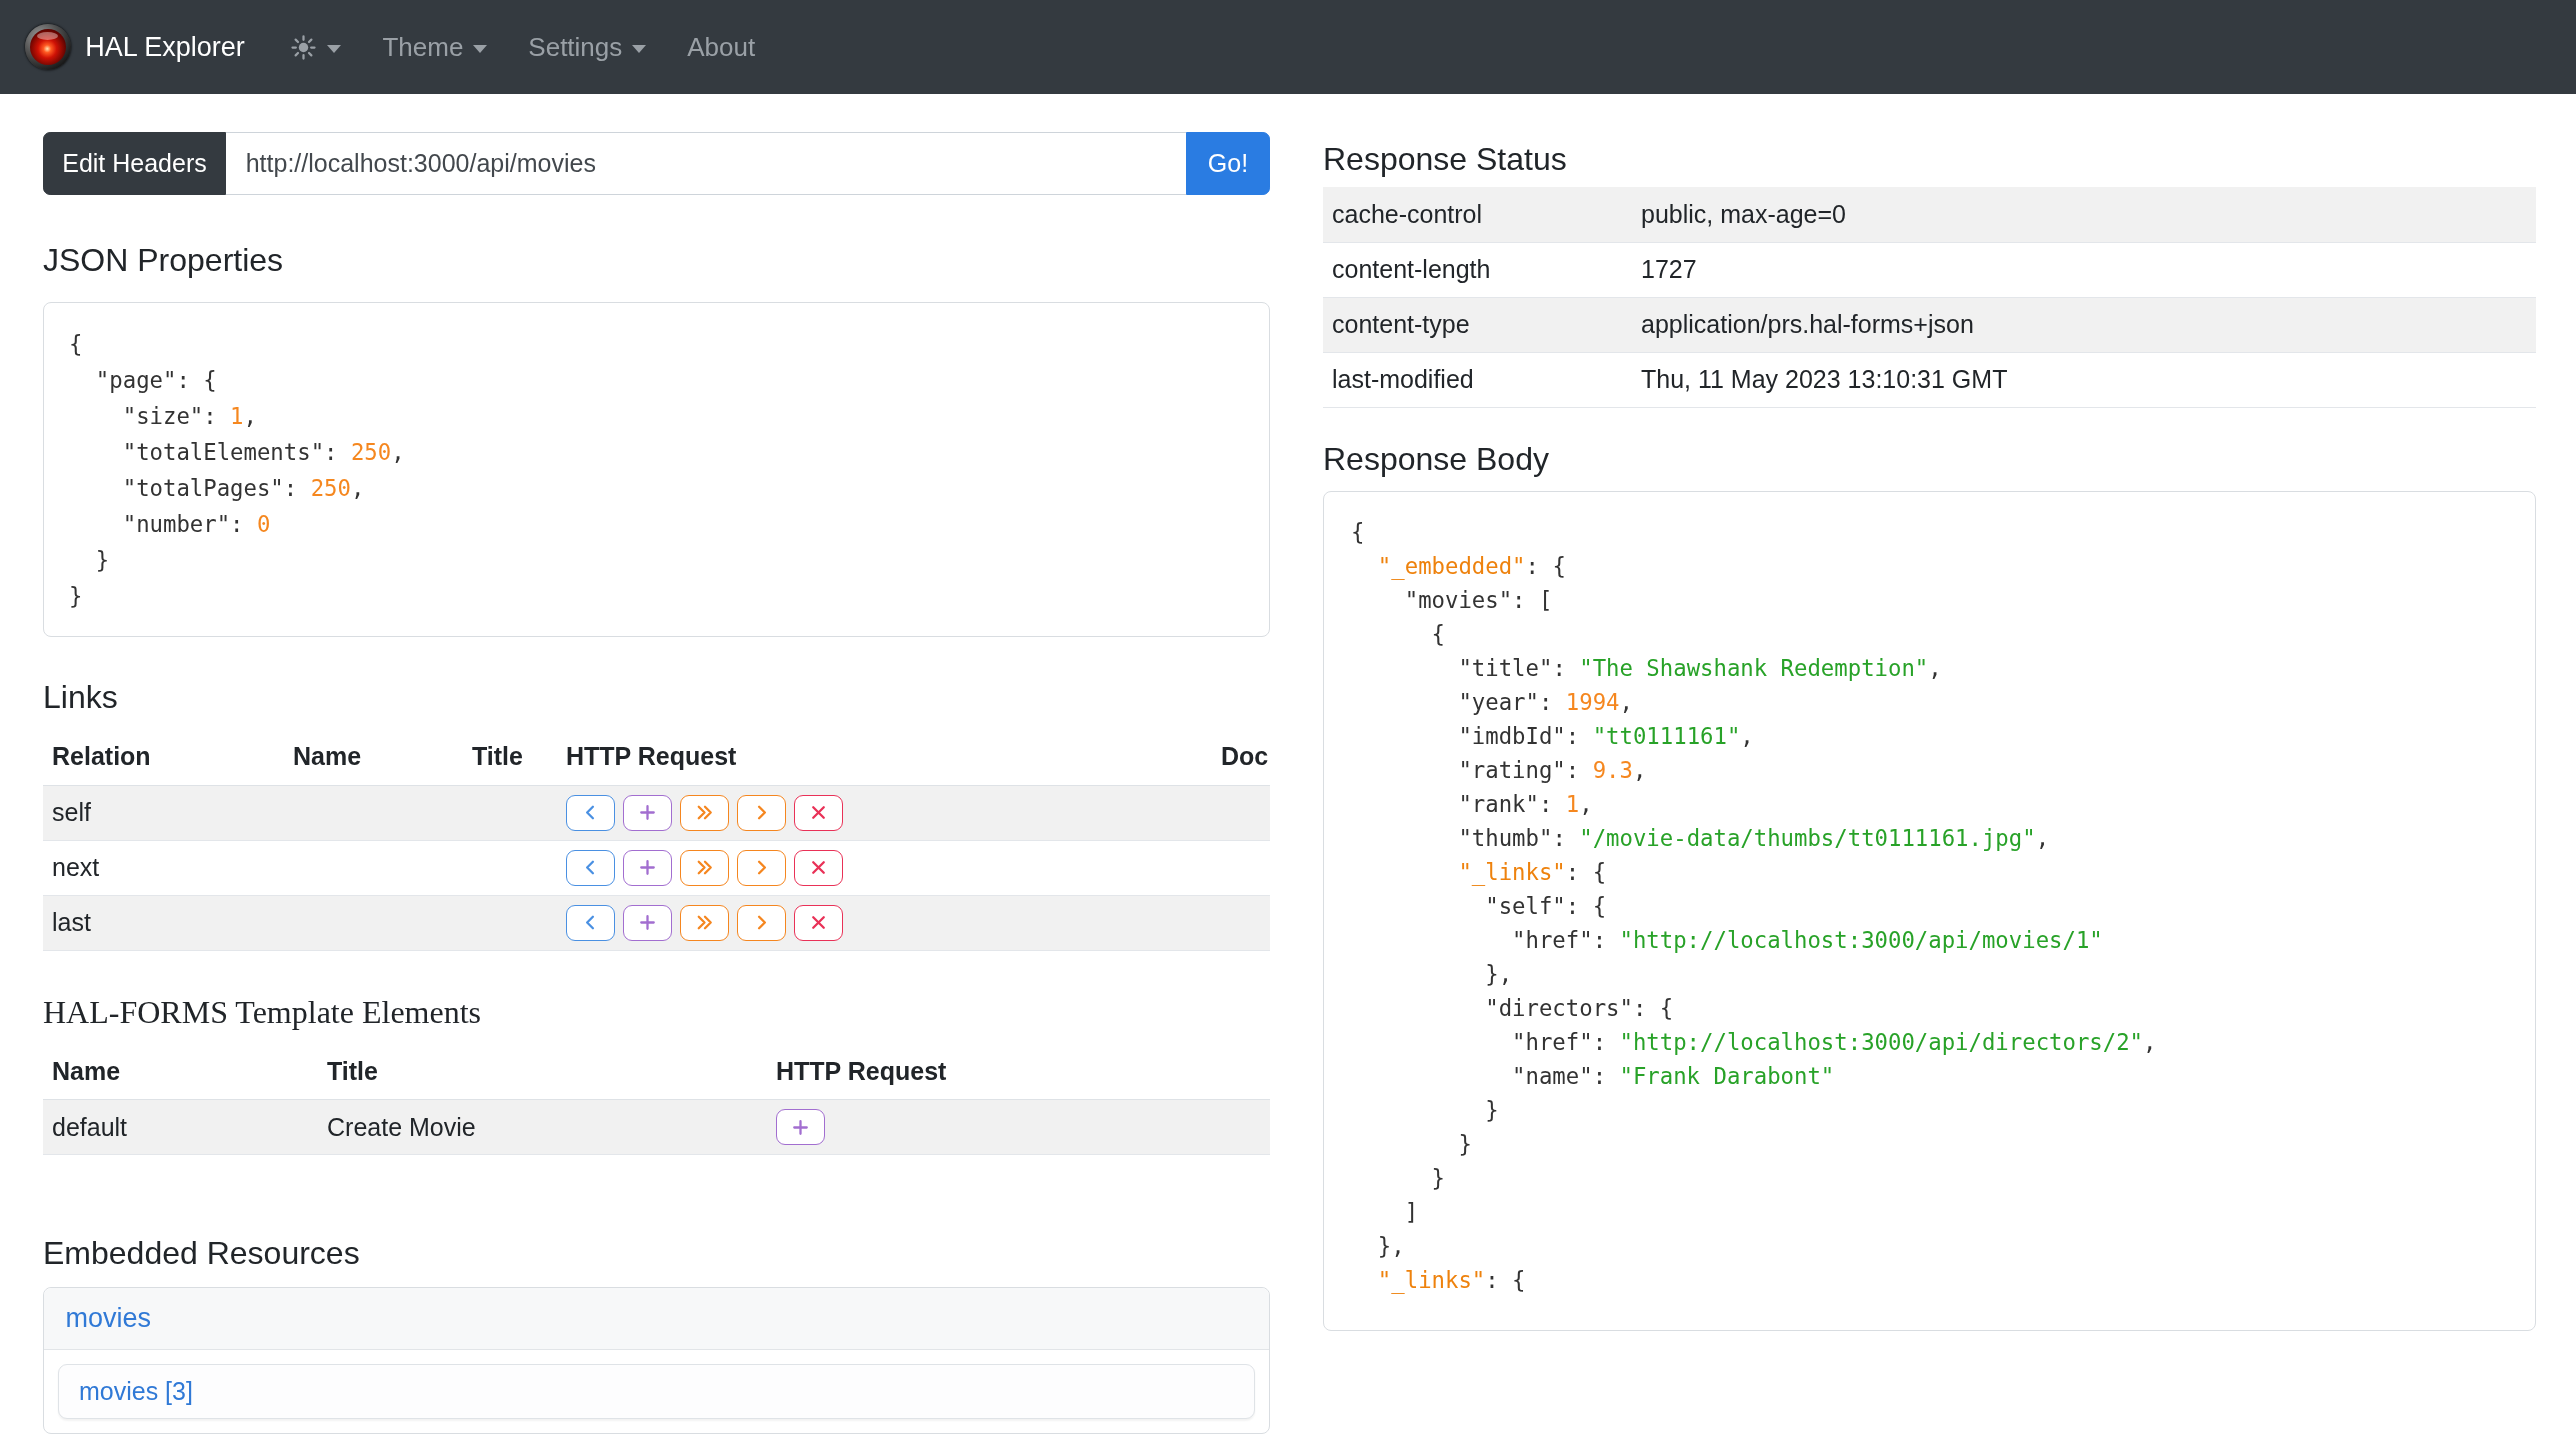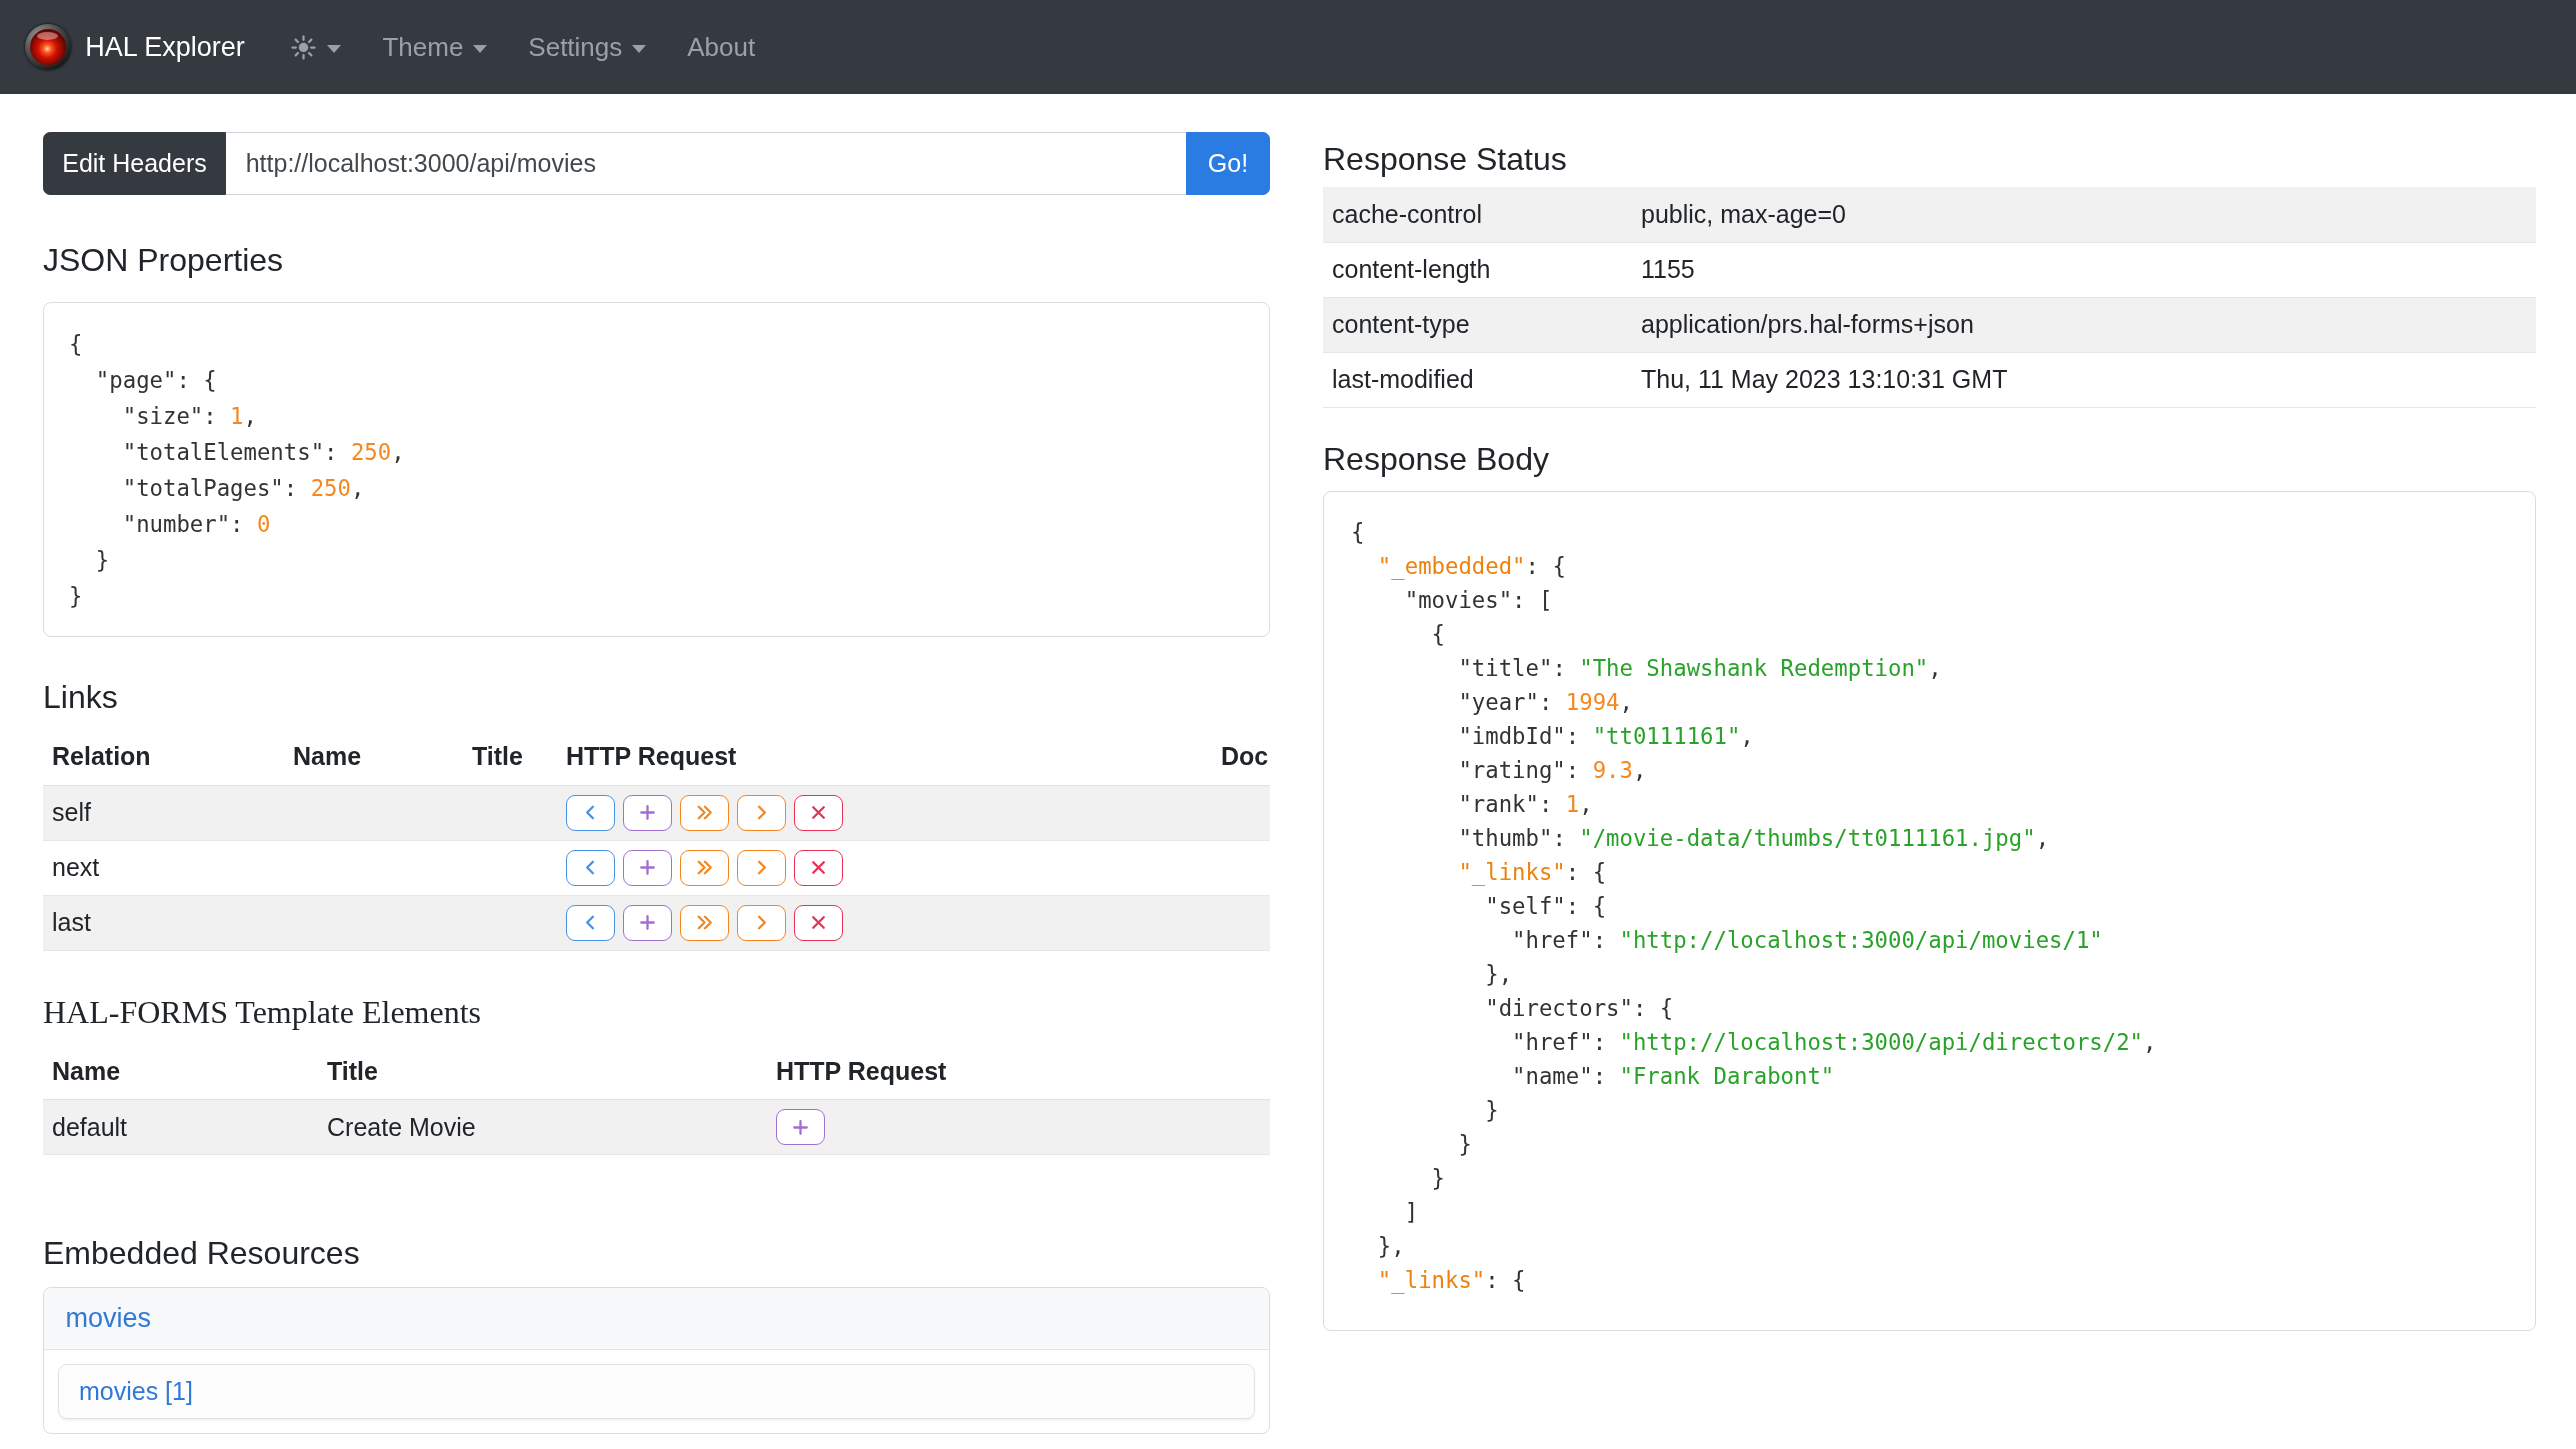--- a/index.html
+++ b/index.html
@@ -311,21 +311,21 @@
       </tbody>
     </table>
 
     <h2 class="section" id="h-embedded">Embedded Resources</h2>
     <div class="card embedded-card">
       <div class="embedded-header">
         <a class="link">movies</a>
       </div>
       <div class="embedded-body">
         <div class="resource-item">
-          <a class="link">movies [1]</a>
+          <a class="link">movies [3]</a>
         </div>
       </div>
     </div>
 
   </div>
 
   <div class="right-col">
 
     <h2 class="section" id="h-status">Response Status</h2>
 
@@ -334,21 +334,21 @@
           <col style="width:309px">
           <col style="width:904px">
         </colgroup>
       <tbody>
         <tr>
           <td>cache-control</td>
           <td>public, max-age=0</td>
         </tr>
         <tr>
           <td>content-length</td>
-          <td>1155</td>
+          <td>1727</td>
         </tr>
         <tr>
           <td>content-type</td>
           <td>application/prs.hal-forms+json</td>
         </tr>
         <tr>
           <td>last-modified</td>
           <td>Thu, 11 May 2023 13:10:31 GMT</td>
         </tr>
       </tbody>

